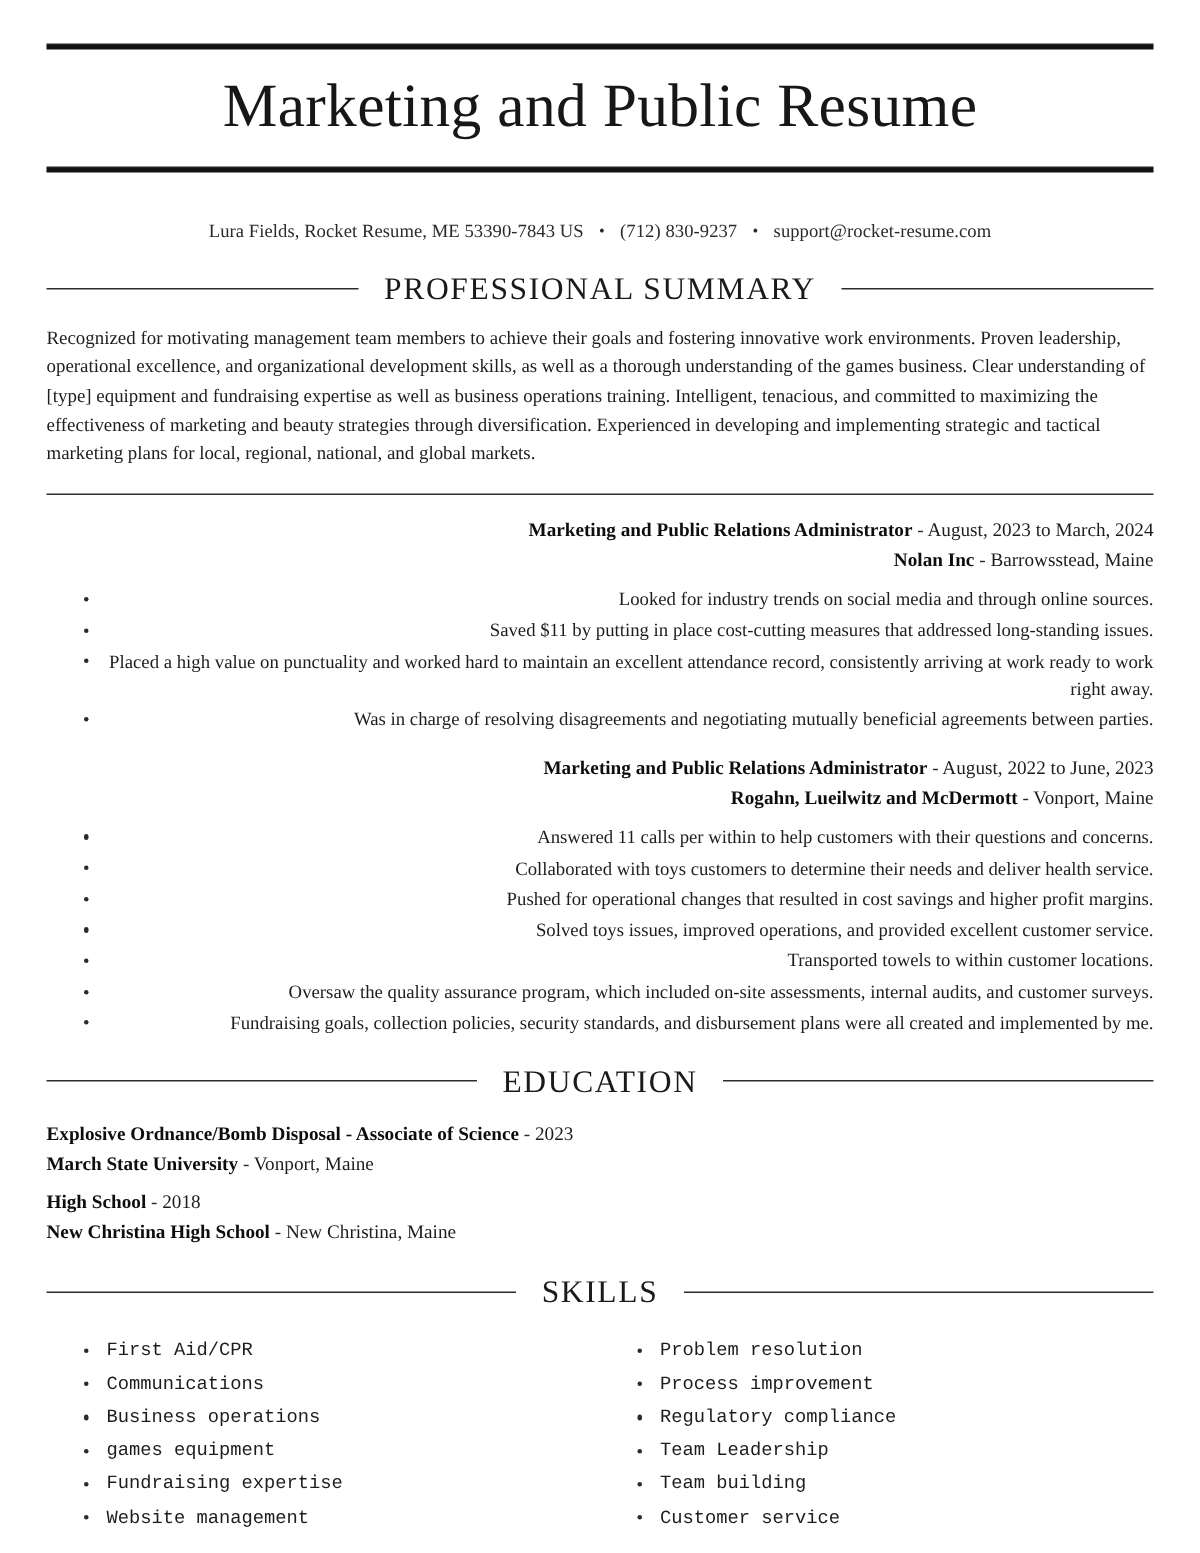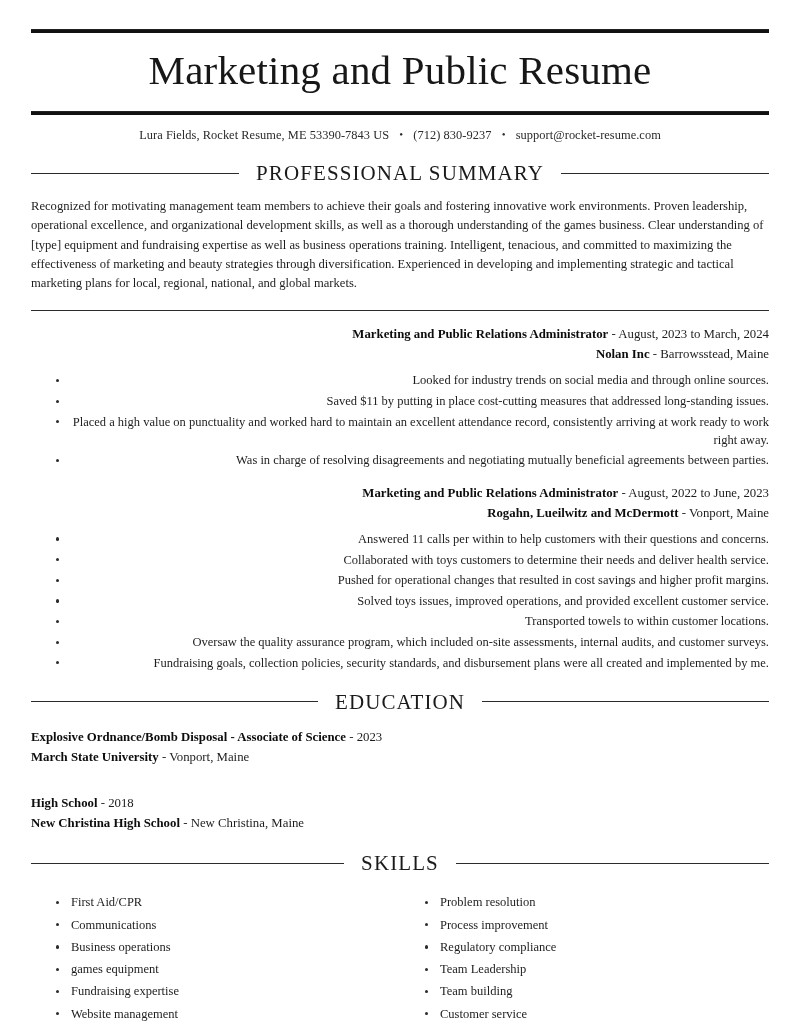--- a/index.html
+++ b/index.html
@@ -48,21 +48,21 @@
     line-height: 1.0;
     letter-spacing: 0.2px;
     color: #171717;
     padding: 17px 0 14px 0;
     margin: 0;
   }
   .contact-line {
     text-align: center;
     font-size: 12.4px;
     color: #2a2a2a;
-    padding-top: 13px;
+    padding-top: 32px;
     letter-spacing: 0.05px;
   }
   .contact-sep {
     padding: 0 7px;
     font-size: 11px;
     position: relative;
     top: -1px;
   }
 
   
@@ -134,32 +134,33 @@
     left: 6px;
     top: 7.5px;
     width: 3.2px;
     height: 3.2px;
     border-radius: 50%;
     background: #2b2b2b;
   }
 
   
   .edu-entry { margin-top: 12px; }
-  .edu-entry.second { margin-top: 25px; }
+  .edu-entry.second { margin-top: 4px; }
   .edu-line {
     font-size: 12.8px;
     line-height: 1.58;
     color: #1d1d1d;
   }
   .edu-line b { font-weight: 700; color: #0d0d0d; }
 
   
   .skills-cols {
     display: flex;
     margin-top: 10px;
+    font-family: Liberation Mono, monospace;
   }
   .skills-cols .col {
     width: 50%;
   }
   .skills-cols ul.bullets li { margin-bottom: 4.2px; }
 </style>
 </head>
 <body>
 
 <div class="page">

